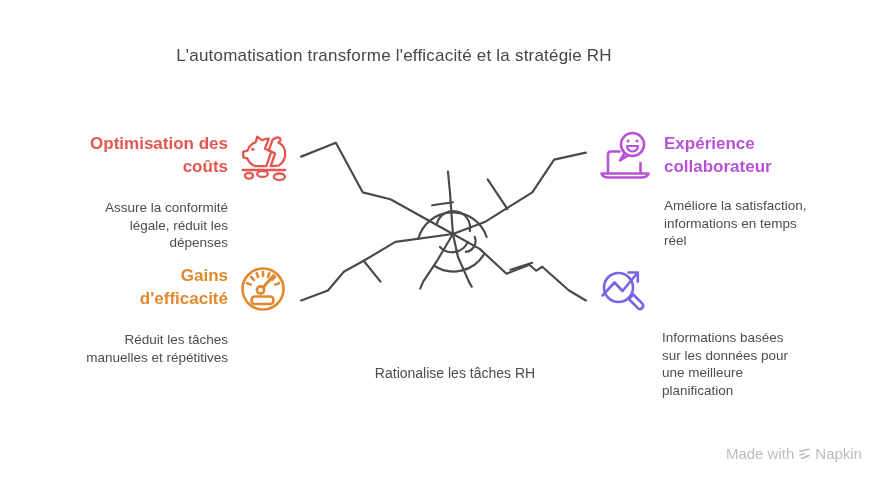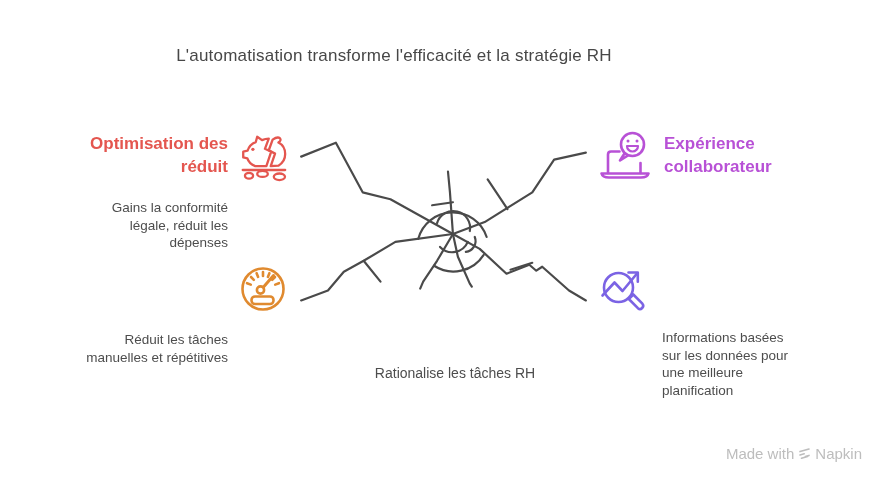--- a/index.html
+++ b/index.html
@@ -78,36 +78,37 @@
   <path d="M157,114 A17,17 0 0 1 190,122"></path>
   <path d="M188,133 A17,17 0 0 1 160,138"></path>
   <path d="M195,128 A11,11 0 0 1 186,143"></path>
 </svg>
 
 <div class="center-label">
   <p>Rationalise les tâches RH</p>
 </div>
 
 <div class="node node-left" id="node-tl">
-  <div class="heading" style="color: rgb(228, 86, 79);">Optimisation des réduit</div>
+  <div class="heading" style="color: rgb(228, 86, 79);">Optimisation des coûts</div>
   <div class="icon-box" style="color: rgb(228, 86, 79);">
     <svg width="54" height="54" viewBox="0 0 56 56" stroke="currentColor" fill="none" stroke-width="2.4" stroke-linecap="round" stroke-linejoin="round">
       <path d="M7.5,22.5 L12,21.5 Q14,15 20.5,12.5 L22,7 L27,10.5 Q30.5,9 34,9 L30,19.5 L36.5,22.5 L31.5,37.5 L20,37.5 Q13.5,35 11.8,29.5 L7.5,28.5 Z"></path>
       <path d="M38,10 Q43,6.5 45.5,8.5 Q47.5,10.5 44,13 Q51,16.5 51,25 Q51,33 44,37 L36,37.5 L40.5,24.5 L34,21 Z"></path>
       <circle cx="17.5" cy="20" r="1.7" fill="currentColor" stroke="none"></circle>
       <path d="M7,41.5 L51,41.5"></path>
       <ellipse cx="13.5" cy="47.5" rx="4.2" ry="3"></ellipse>
       <ellipse cx="27.5" cy="45.5" rx="5.5" ry="3.2"></ellipse>
       <ellipse cx="45" cy="48.5" rx="5.8" ry="3.4"></ellipse>
     </svg>
   </div>
-  <div class="desc">Gains la conformité légale, réduit les dépenses</div>
+  <div class="desc">Assure la conformité légale, réduit les dépenses</div>
 </div>
 
 <div class="node node-left" id="node-bl">
+  <div class="heading" style="color: rgb(224, 138, 47);">Gains d'efficacité</div>
   <div class="icon-box" style="color: rgb(224, 138, 47);">
     <svg width="52" height="52" viewBox="0 0 52 52" stroke="currentColor" fill="none" stroke-width="2.6" stroke-linecap="round" stroke-linejoin="round">
       <circle cx="26" cy="27" r="20.5"></circle>
       <path d="M10,21.2 L13.8,22.6"></path>
       <path d="M14,15 L16.8,17.8"></path>
       <path d="M19.6,11.2 L21.1,14.9"></path>
       <path d="M26,10 L26,14"></path>
       <path d="M32.4,11.2 L30.9,14.9"></path>
       <path d="M38,15 L35.2,17.8"></path>
       <path d="M42,21.2 L38.2,22.6"></path>
@@ -126,20 +127,21 @@
       <path d="M41.5,33 L41.5,43"></path>
       <path d="M2.5,43.5 L49.5,43.5 Q48.5,47.5 42,47.5 L10,47.5 Q3.5,47.5 2.5,43.5 Z"></path>
       <circle cx="33.5" cy="14.5" r="11.5"></circle>
       <path d="M25.5,23.5 L21,30.5 L29,25.5"></path>
       <circle cx="29" cy="11" r="1.5" fill="currentColor" stroke="none"></circle>
       <circle cx="38" cy="11" r="1.5" fill="currentColor" stroke="none"></circle>
       <path d="M28,16 h11 a5.5,5.5 0 0 1 -11,0 z" stroke-width="2.2"></path>
     </svg>
   </div>
   <div class="heading" style="color: rgb(184, 81, 214);">Expérience collaborateur</div>
+  <div class="desc">Améliore la satisfaction, informations en temps réel</div>
 </div>
 
 <div class="node node-right" id="node-br">
   <div class="icon-box" style="color: rgb(123, 99, 228);">
     <svg width="52" height="52" viewBox="0 0 52 52" stroke="currentColor" fill="none" stroke-width="2.6" stroke-linecap="round" stroke-linejoin="round">
       <circle cx="21.5" cy="25.5" r="14.5"></circle>
       <path d="M31.8,37 L36.3,32.5 L45.4,41.7 A3.2,3.2 0 0 1 40.9,46.2 Z"></path>
       <path d="M5.5,33.5 L17.5,20.5 L25.5,29 L40,11.5"></path>
       <path d="M31.5,10.5 L40.8,10.5 L40.8,19.8"></path>
     </svg>

